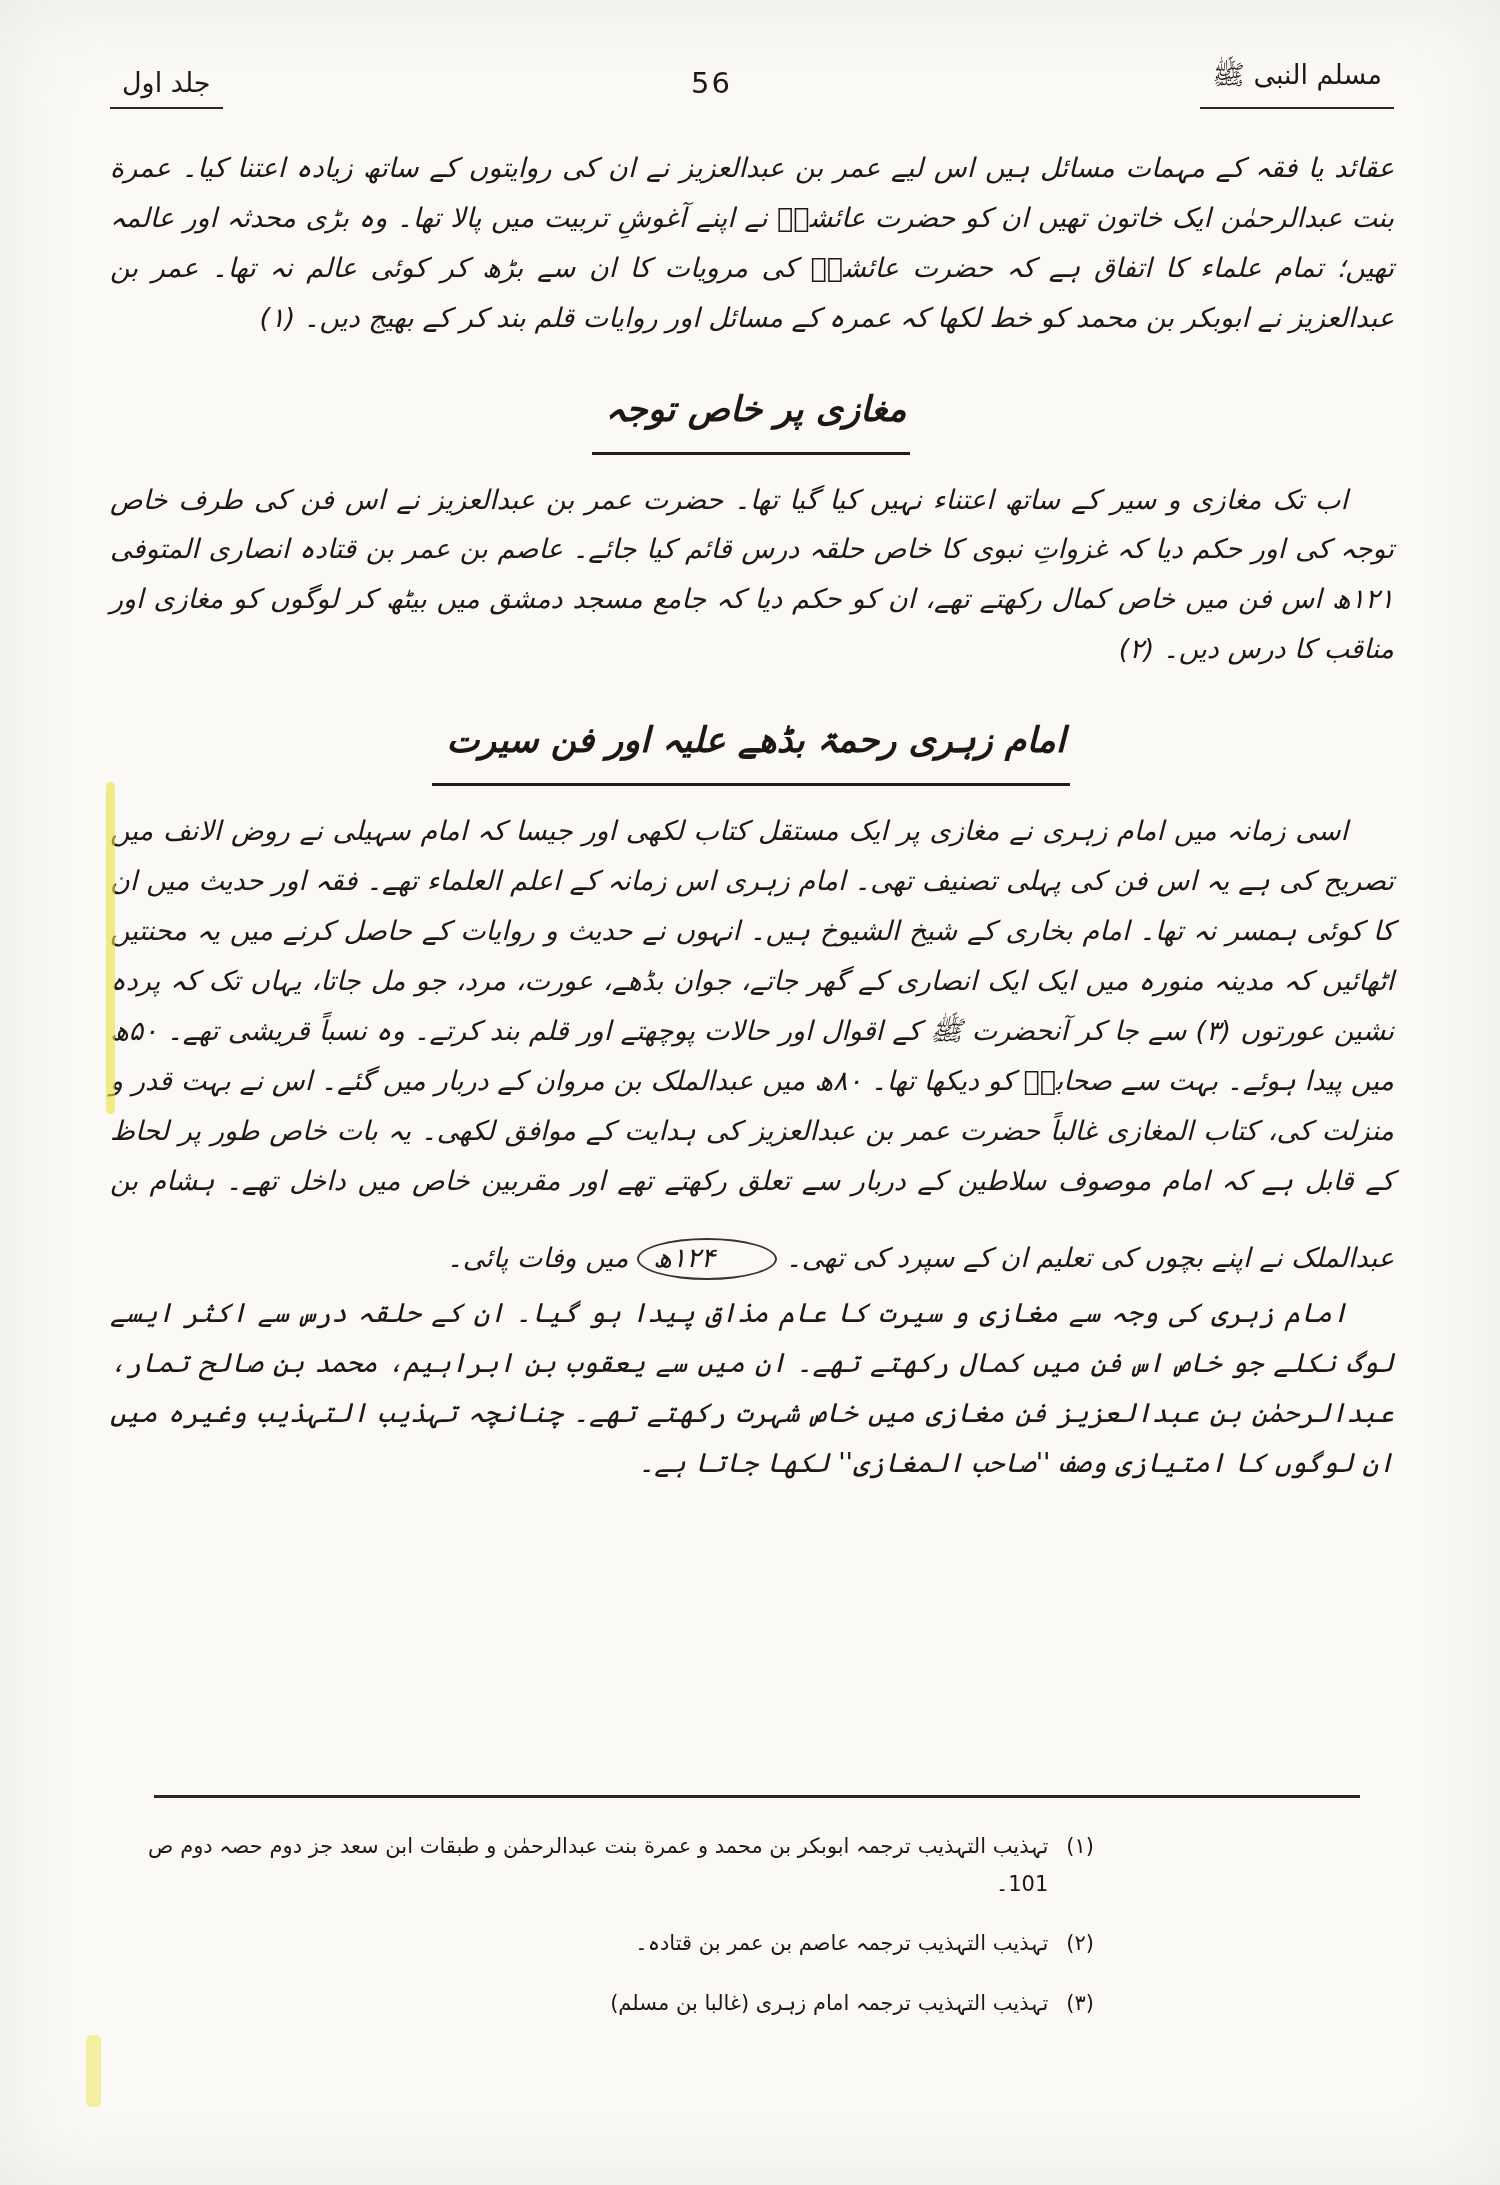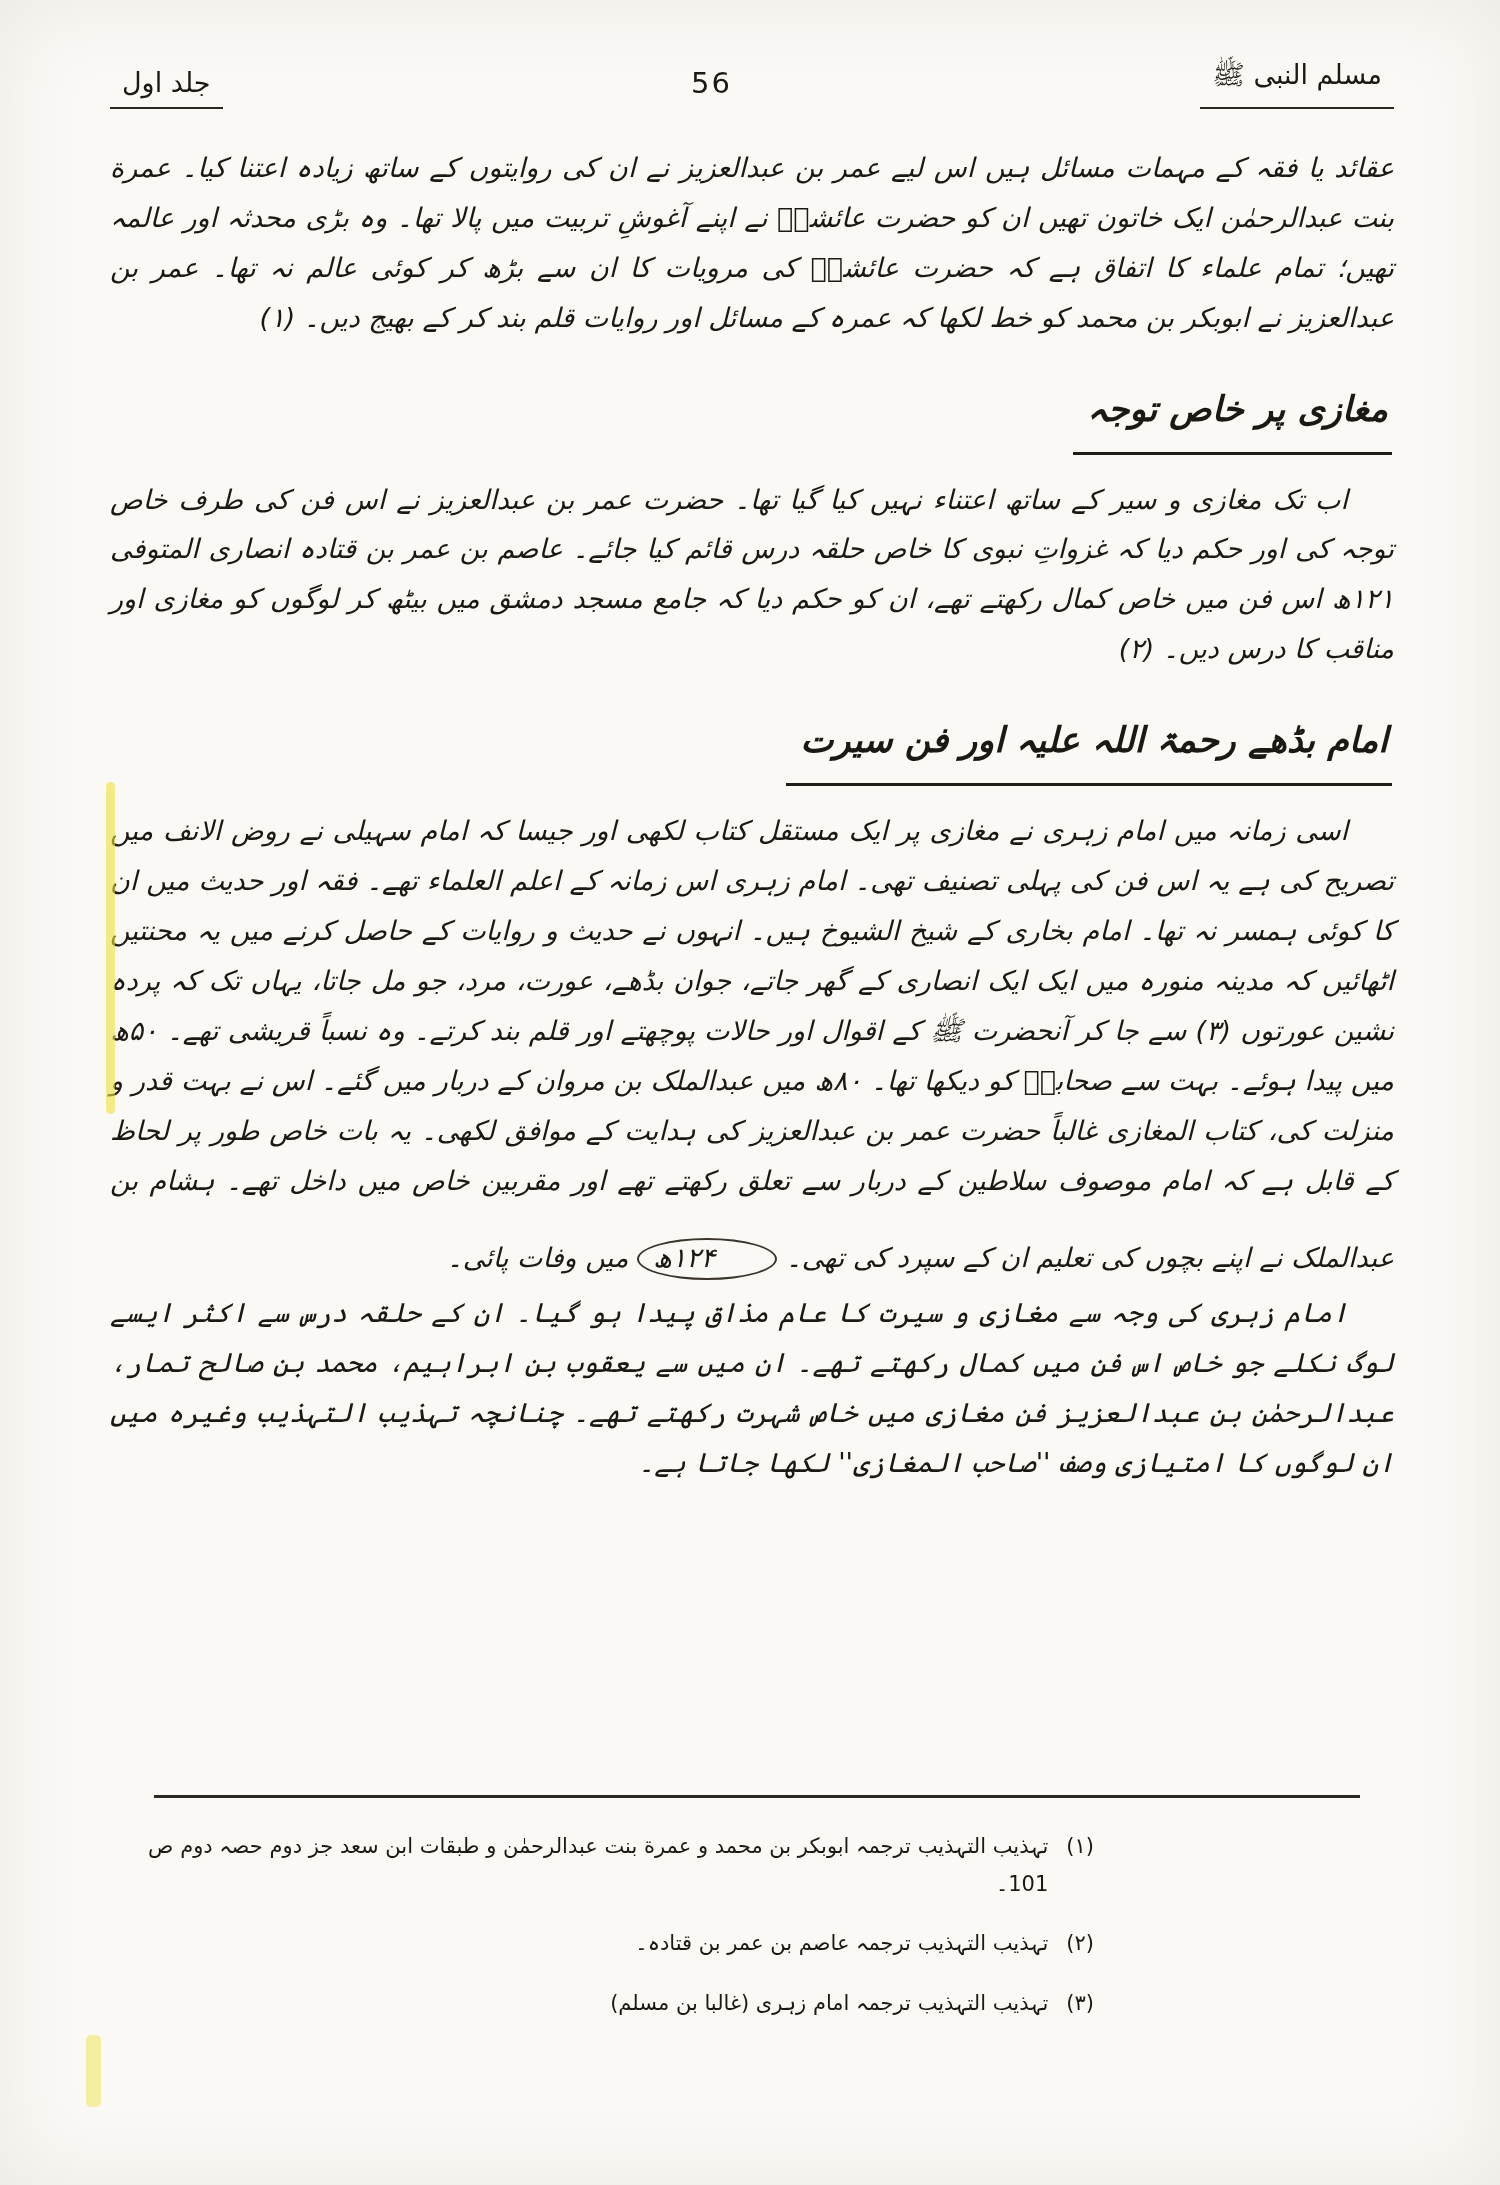--- a/index.html
+++ b/index.html
@@ -40,21 +40,21 @@
     font-size: 27px;
     line-height: 1.85;
     text-align: justify;
     font-style: italic;
   }
   .para { margin: 0 0 6px 0; }
   .para.indent { text-indent: 46px; }
   .section-heading {
     font-size: 35px;
     font-weight: 700;
-    text-align: right;
+    text-align: center;
     margin: 34px 2px 20px 0;
   }
   .section-heading .hd {
     display: inline-block;
     border-bottom: 3px solid #221d17;
     padding: 0 4px 10px 14px;
   }
   .circled {
     display: inline-block;
     border: 2.5px solid #3a342c;
@@ -113,21 +113,21 @@
 
     <p class="para">عقائد یا فقہ کے مہمات مسائل ہیں اس لیے عمر بن عبدالعزیز نے ان کی روایتوں کے ساتھ زیادہ اعتنا کیا۔ عمرة بنت عبدالرحمٰن ایک خاتون تھیں ان کو حضرت عائشہؓ نے اپنے آغوشِ تربیت میں پالا تھا۔ وہ بڑی محدثہ اور عالمہ تھیں؛ تمام علماء کا اتفاق ہے کہ حضرت عائشہؓ کی مرویات کا ان سے بڑھ کر کوئی عالم نہ تھا۔ عمر بن عبدالعزیز نے ابوبکر بن محمد کو خط لکھا کہ عمرہ کے مسائل اور روایات قلم بند کر کے بھیج دیں۔ (۱)</p>
 
     <h2 class="section-heading">
       <span class="hd">مغازی پر خاص توجہ</span>
     </h2>
 
     <p class="para indent">اب تک مغازی و سیر کے ساتھ اعتناء نہیں کیا گیا تھا۔ حضرت عمر بن عبدالعزیز نے اس فن کی طرف خاص توجہ کی اور حکم دیا کہ غزواتِ نبوی کا خاص حلقہ درس قائم کیا جائے۔ عاصم بن عمر بن قتادہ انصاری المتوفی ۱۲۱ھ اس فن میں خاص کمال رکھتے تھے، ان کو حکم دیا کہ جامع مسجد دمشق میں بیٹھ کر لوگوں کو مغازی اور مناقب کا درس دیں۔ (۲)</p>
 
     <h2 class="section-heading">
-      <span class="hd">امام بڈھے رحمۃ اللہ علیہ اور فن سیرت</span>
+      <span class="hd">امام زہری رحمۃ بڈھے علیہ اور فن سیرت</span>
     </h2>
 
     <p class="para indent">
       <span>اسی زمانہ میں امام زہری نے مغازی پر ایک مستقل کتاب لکھی اور جیسا کہ امام سہیلی نے روض الانف میں تصریح کی ہے یہ اس فن کی پہلی تصنیف تھی۔ امام زہری اس زمانہ کے اعلم العلماء تھے۔ فقہ اور حدیث میں ان کا کوئی ہمسر نہ تھا۔ امام بخاری کے شیخ الشیوخ ہیں۔ انہوں نے حدیث و روایات کے حاصل کرنے میں یہ محنتیں اٹھائیں کہ مدینہ منورہ میں ایک ایک انصاری کے گھر جاتے، جوان بڈھے، عورت، مرد، جو مل جاتا، یہاں تک کہ پردہ نشین عورتوں (۳) سے جا کر آنحضرت ﷺ کے اقوال اور حالات پوچھتے اور قلم بند کرتے۔ وہ نسباً قریشی تھے۔ ۵۰ھ میں پیدا ہوئے۔ بہت سے صحابہؓ کو دیکھا تھا۔ ۸۰ھ میں عبدالملک بن مروان کے دربار میں گئے۔ اس نے بہت قدر و منزلت کی، کتاب المغازی غالباً حضرت عمر بن عبدالعزیز کی ہدایت کے موافق لکھی۔ یہ بات خاص طور پر لحاظ کے قابل ہے کہ امام موصوف سلاطین کے دربار سے تعلق رکھتے تھے اور مقربین خاص میں داخل تھے۔ ہشام بن عبدالملک نے اپنے بچوں کی تعلیم ان کے سپرد کی تھی۔</span>
       <span class="circled">۱۲۴ھ</span>
       <span>میں وفات پائی۔</span>
     </p>
 
 
     <p class="para indent">امام زہری کی وجہ سے مغازی و سیرت کا عام مذاق پیدا ہو گیا۔ ان کے حلقہ درس سے اکثر ایسے لوگ نکلے جو خاص اس فن میں کمال رکھتے تھے۔ ان میں سے یعقوب بن ابراہیم، محمد بن صالح تمار، عبدالرحمٰن بن عبدالعزیز فن مغازی میں خاص شہرت رکھتے تھے۔ چنانچہ تہذیب التہذیب وغیرہ میں ان لوگوں کا امتیازی وصف ''صاحب المغازی'' لکھا جاتا ہے۔</p>

